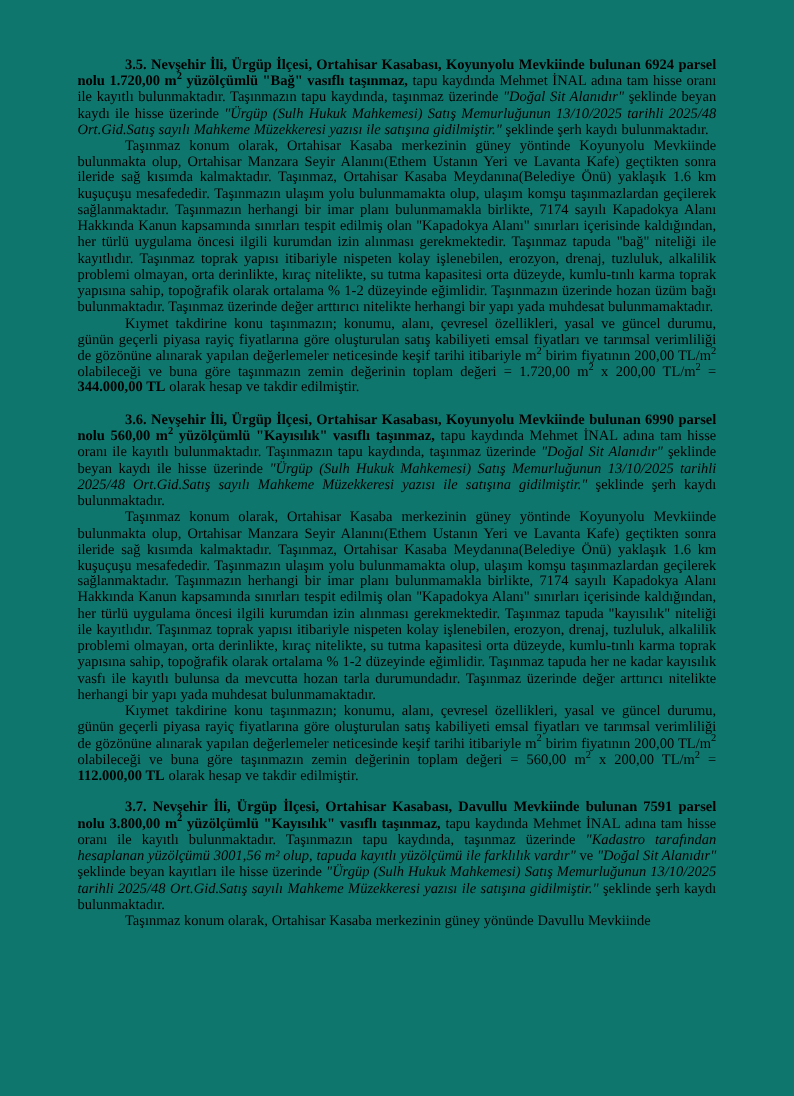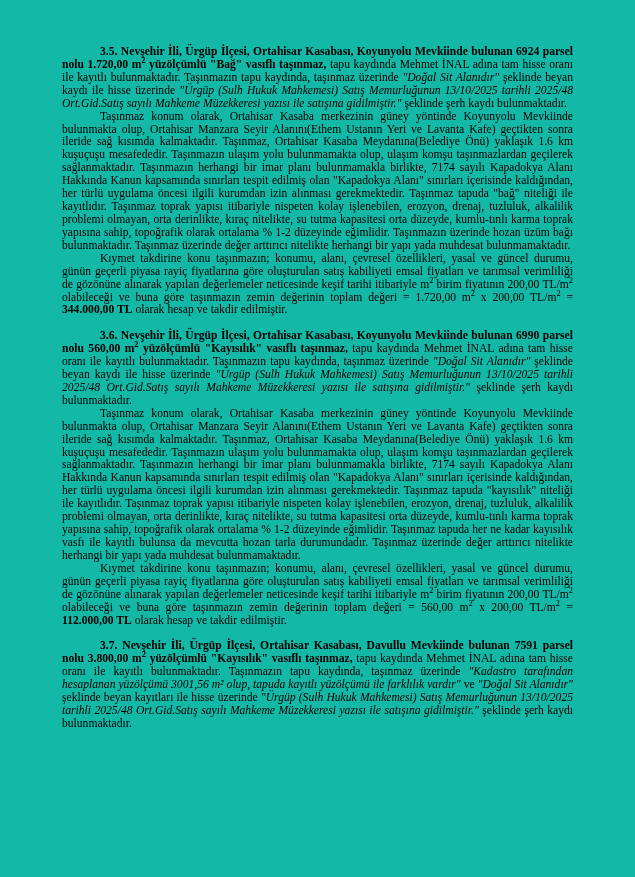--- a/index.html
+++ b/index.html
@@ -15,21 +15,21 @@
     font-family: "Liberation Serif", "DejaVu Serif", serif;
     color: #000000;
     -webkit-font-smoothing: antialiased;
   }
   .page {
     position: relative;
     width: 635px;
     height: 877px;
     box-sizing: border-box;
     padding: 46px 62px 0 62px;
-    background: #14b8a6;
+    background: #0f766e;
   }
   .doc-body {
     width: 511px;
   }
   p.para {
     margin: 0;
     padding: 0;
     text-align: justify;
     text-justify: inter-word;
     font-size: 11.6px;
@@ -54,14 +54,15 @@
 
 <div class="page">
   <div class="doc-body" id="doc-body">
       <p class="para" id="p35-1"><span class="b">3.5. Nevşehir İli, Ürgüp İlçesi, Ortahisar Kasabası, Koyunyolu Mevkiinde bulunan 6924 parsel nolu 1.720,00 m</span><sup class="unit b">2</sup><span class="b"> yüzölçümlü "Bağ" vasıflı taşınmaz,</span><span> tapu kaydında Mehmet İNAL adına tam hisse oranı ile kayıtlı bulunmaktadır. Taşınmazın tapu kaydında, taşınmaz üzerinde </span><span class="i">"Doğal Sit Alanıdır"</span><span> şeklinde beyan kaydı ile hisse üzerinde </span><span class="i">"Ürgüp (Sulh Hukuk Mahkemesi) Satış Memurluğunun 13/10/2025 tarihli 2025/48 Ort.Gid.Satış sayılı Mahkeme Müzekkeresi yazısı ile satışına gidilmiştir."</span><span> şeklinde şerh kaydı bulunmaktadır.</span></p>
       <p class="para" id="p35-2"><span>Taşınmaz konum olarak, Ortahisar Kasaba merkezinin güney yöntinde Koyunyolu Mevkiinde bulunmakta olup, Ortahisar Manzara Seyir Alanını(Ethem Ustanın Yeri ve Lavanta Kafe) geçtikten sonra ileride sağ kısımda kalmaktadır. Taşınmaz, Ortahisar Kasaba Meydanına(Belediye Önü) yaklaşık 1.6 km kuşuçuşu mesafededir. Taşınmazın ulaşım yolu bulunmamakta olup, ulaşım komşu taşınmazlardan geçilerek sağlanmaktadır. Taşınmazın herhangi bir imar planı bulunmamakla birlikte, 7174 sayılı Kapadokya Alanı Hakkında Kanun kapsamında sınırları tespit edilmiş olan "Kapadokya Alanı" sınırları içerisinde kaldığından, her türlü uygulama öncesi ilgili kurumdan izin alınması gerekmektedir.  Taşınmaz tapuda "bağ" niteliği ile kayıtlıdır.  Taşınmaz toprak yapısı itibariyle nispeten kolay işlenebilen, erozyon, drenaj, tuzluluk, alkalilik problemi olmayan, orta derinlikte, kıraç nitelikte, su tutma kapasitesi orta düzeyde, kumlu-tınlı karma toprak yapısına sahip, topoğrafik olarak ortalama % 1-2 düzeyinde eğimlidir. Taşınmazın üzerinde hozan üzüm bağı bulunmaktadır. Taşınmaz üzerinde değer arttırıcı nitelikte herhangi bir yapı yada muhdesat bulunmamaktadır.</span></p>
       <p class="para" id="p35-3"><span>Kıymet takdirine konu taşınmazın; konumu, alanı, çevresel özellikleri, yasal ve güncel durumu, günün geçerli piyasa rayiç fiyatlarına göre oluşturulan satış kabiliyeti emsal fiyatları ve tarımsal verimliliği de gözönüne alınarak yapılan değerlemeler neticesinde keşif tarihi itibariyle m</span><sup class="unit">2</sup><span> birim fiyatının 200,00 TL/m</span><sup class="unit">2</sup><span> olabileceği ve buna göre taşınmazın zemin değerinin toplam değeri = 1.720,00 m</span><sup class="unit">2</sup><span> x 200,00 TL/m</span><sup class="unit">2</sup><span> = </span><span class="b">344.000,00 TL</span><span> olarak hesap ve takdir edilmiştir.</span></p>
       <p class="para spacer-before" id="p36-1"><span class="b">3.6. Nevşehir İli, Ürgüp İlçesi, Ortahisar Kasabası, Koyunyolu Mevkiinde bulunan 6990 parsel nolu 560,00 m</span><sup class="unit b">2</sup><span class="b"> yüzölçümlü "Kayısılık" vasıflı taşınmaz,</span><span> tapu kaydında Mehmet İNAL adına tam hisse oranı ile kayıtlı bulunmaktadır. Taşınmazın tapu kaydında, taşınmaz üzerinde </span><span class="i">"Doğal Sit Alanıdır"</span><span> şeklinde beyan kaydı ile hisse üzerinde </span><span class="i">"Ürgüp (Sulh Hukuk Mahkemesi) Satış Memurluğunun 13/10/2025 tarihli 2025/48 Ort.Gid.Satış sayılı Mahkeme Müzekkeresi yazısı ile satışına gidilmiştir."</span><span> şeklinde şerh kaydı bulunmaktadır.</span></p>
       <p class="para" id="p36-2"><span>Taşınmaz konum olarak, Ortahisar Kasaba merkezinin güney yöntinde Koyunyolu Mevkiinde bulunmakta olup, Ortahisar Manzara Seyir Alanını(Ethem Ustanın Yeri ve Lavanta Kafe) geçtikten sonra ileride sağ kısımda kalmaktadır. Taşınmaz, Ortahisar Kasaba Meydanına(Belediye Önü) yaklaşık 1.6 km kuşuçuşu mesafededir. Taşınmazın ulaşım yolu bulunmamakta olup, ulaşım komşu taşınmazlardan geçilerek sağlanmaktadır. Taşınmazın herhangi bir imar planı bulunmamakla birlikte, 7174 sayılı Kapadokya Alanı Hakkında Kanun kapsamında sınırları tespit edilmiş olan "Kapadokya Alanı" sınırları içerisinde kaldığından, her türlü uygulama öncesi ilgili kurumdan izin alınması gerekmektedir.  Taşınmaz tapuda "kayısılık" niteliği ile kayıtlıdır. Taşınmaz toprak yapısı itibariyle nispeten kolay işlenebilen, erozyon, drenaj, tuzluluk, alkalilik problemi olmayan, orta derinlikte, kıraç nitelikte, su tutma kapasitesi orta düzeyde, kumlu-tınlı karma toprak yapısına sahip, topoğrafik olarak ortalama % 1-2 düzeyinde eğimlidir. Taşınmaz tapuda her ne kadar kayısılık vasfı ile kayıtlı bulunsa da mevcutta hozan tarla durumundadır. Taşınmaz üzerinde değer arttırıcı nitelikte herhangi bir yapı yada muhdesat bulunmamaktadır.</span></p>
       <p class="para" id="p36-3"><span>Kıymet takdirine konu taşınmazın; konumu, alanı, çevresel özellikleri, yasal ve güncel durumu, günün geçerli piyasa rayiç fiyatlarına göre oluşturulan satış kabiliyeti emsal fiyatları ve tarımsal verimliliği de gözönüne alınarak yapılan değerlemeler neticesinde keşif tarihi itibariyle m</span><sup class="unit">2</sup><span> birim fiyatının 200,00 TL/m</span><sup class="unit">2</sup><span> olabileceği ve buna göre taşınmazın zemin değerinin toplam değeri = 560,00 m</span><sup class="unit">2</sup><span> x 200,00 TL/m</span><sup class="unit">2</sup><span> = </span><span class="b">112.000,00 TL</span><span> olarak hesap ve takdir edilmiştir.</span></p>
       <p class="para spacer-before" id="p37-1"><span class="b">3.7. Nevşehir İli, Ürgüp İlçesi, Ortahisar Kasabası, Davullu Mevkiinde bulunan 7591 parsel nolu 3.800,00 m</span><sup class="unit b">2</sup><span class="b"> yüzölçümlü "Kayısılık" vasıflı taşınmaz,</span><span> tapu kaydında Mehmet İNAL adına tam hisse oranı ile kayıtlı bulunmaktadır. Taşınmazın tapu kaydında, taşınmaz üzerinde </span><span class="i">"Kadastro tarafından hesaplanan yüzölçümü 3001,56 m² olup, tapuda kayıtlı yüzölçümü ile farklılık vardır"</span><span> ve </span><span class="i">"Doğal Sit Alanıdır"</span><span> şeklinde beyan kayıtları ile hisse üzerinde </span><span class="i">"Ürgüp (Sulh Hukuk Mahkemesi) Satış Memurluğunun 13/10/2025 tarihli 2025/48 Ort.Gid.Satış sayılı Mahkeme Müzekkeresi yazısı ile satışına gidilmiştir."</span><span> şeklinde şerh kaydı bulunmaktadır.</span></p>
+      <p class="para" id="p37-2"><span>Taşınmaz konum olarak, Ortahisar Kasaba merkezinin güney yönünde Davullu Mevkiinde</span></p>
     </div>
 </div>
 
 </body></html>

